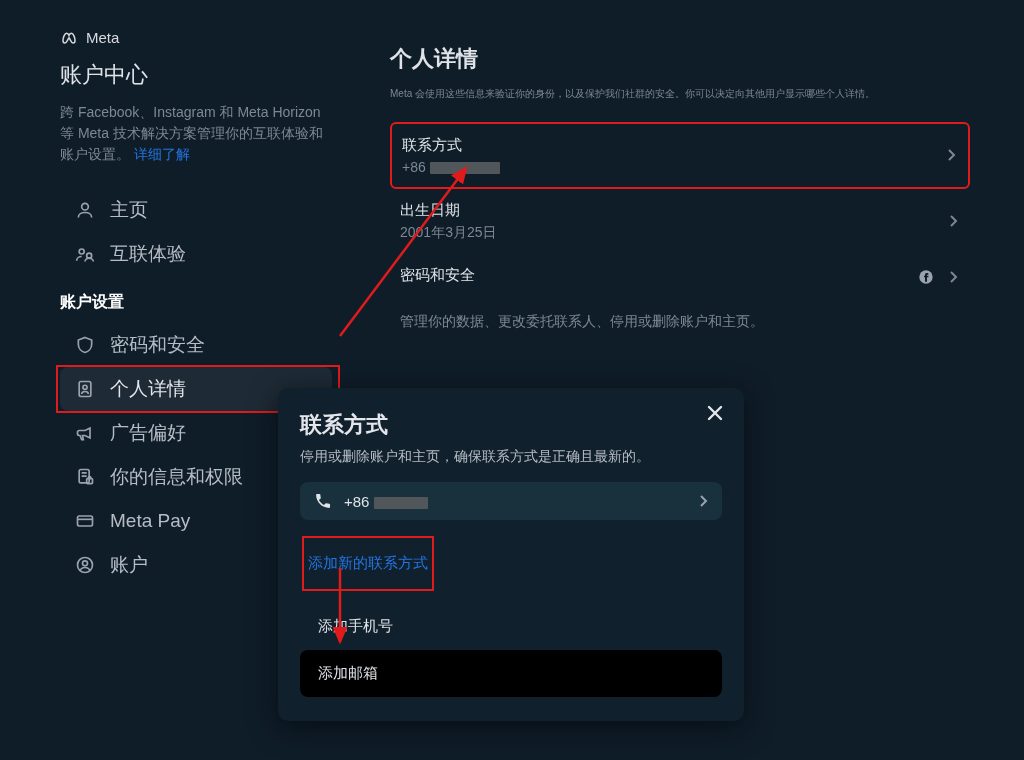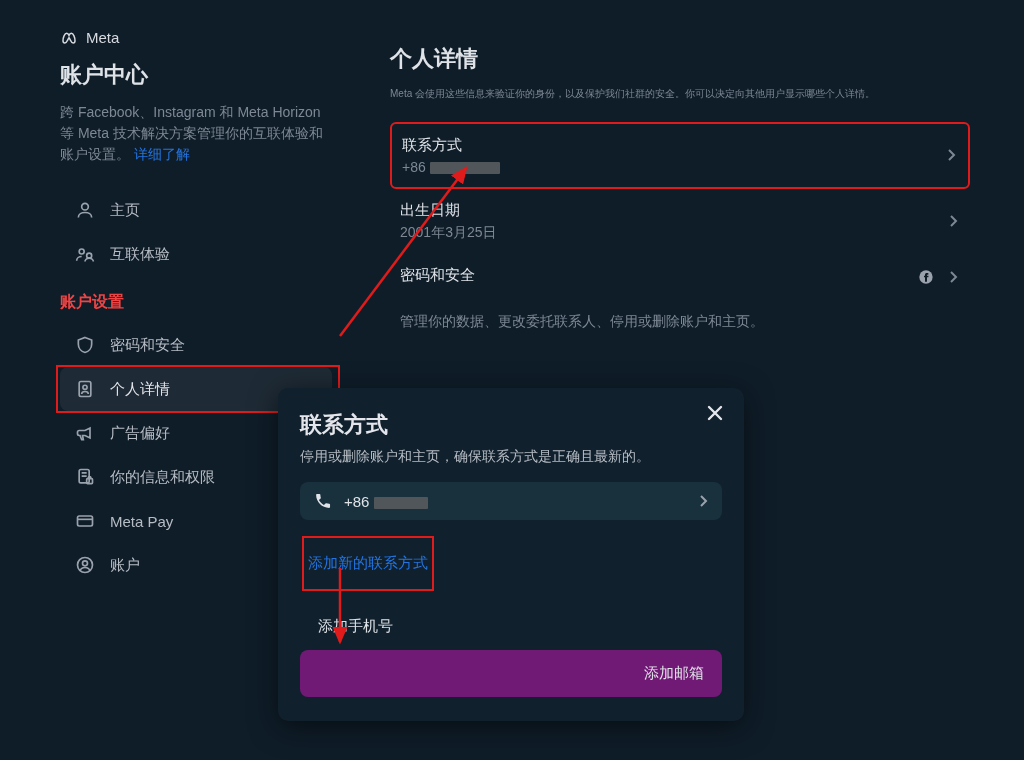--- a/index.html
+++ b/index.html
@@ -3,27 +3,27 @@
 <meta charset="utf-8">
 <style>
   * { box-sizing: border-box; margin: 0; padding: 0; }
   html, body { width: 1024px; height: 760px; background: #0f1d29; font-family: "Helvetica Neue", Arial, "PingFang SC", "Microsoft YaHei", sans-serif; color: #e4e6eb; overflow: hidden; }
   .page { position: relative; width: 1024px; height: 568px; }
 
   
   .sidebar { position: absolute; left: 0; top: 0; width: 360px; padding: 28px 28px 0 60px; }
   .brand { display: flex; align-items: center; gap: 8px; margin-bottom: 14px; color: #d7dadf; font-size: 15px; }
   .brand svg { width: 18px; height: 18px; }
-  .section-title { font-size: 22px; font-weight: 700; color: #dfe3e8; margin-bottom: 12px; }
+  .section-title { font-size: 22px; font-weight: 400; color: #dfe3e8; margin-bottom: 12px; }
   .section-desc { font-size: 14px; color: #7d8894; line-height: 1.5; margin-bottom: 22px; }
   .section-desc a { color: #2374e1; text-decoration: none; font-family: Liberation Mono, monospace; }
-  .nav-item { display: flex; align-items: center; gap: 14px; height: 44px; padding: 0 14px; color: #b6bcc4; font-size: 15px; border-radius: 8px; cursor: pointer; }
+  .nav-item { display: flex; align-items: center; gap: 14px; height: 44px; padding: 0 14px; color: #b6bcc4; font-size: 19px; border-radius: 8px; cursor: pointer; }
   .nav-item .icon { width: 22px; display: flex; justify-content: center; color: #9aa3ad; }
   .nav-item.active { background: #1e2a35; color: #e4e6eb; }
-  .sub-head { font-size: 16px; font-weight: 700; color: #ef4444; margin: 16px 0 10px 0; }
+  .sub-head { font-size: 16px; font-weight: 700; color: #ffffff; margin: 16px 0 10px 0; }
 
   
   .main { position: absolute; left: 390px; top: 44px; width: 580px; }
   .main-title { font-size: 22px; font-weight: 700; color: #dfe3e8; margin-bottom: 12px; }
   .main-desc { font-size: 10px; color: #7d8894; line-height: 1.55; margin-bottom: 20px; }
   .row { position: relative; padding: 12px 40px 12px 10px; border-radius: 6px; cursor: pointer; }
   .row .row-title { font-size: 15px; color: #dfe3e8; margin-bottom: 4px; }
   .row .row-sub { font-size: 14px; color: #7d8894; }
   .row .chevron { position: absolute; right: 12px; top: 50%; transform: translateY(-50%); color: #7d8894; }
   .row .fbicon { position: absolute; right: 36px; top: 50%; transform: translateY(-50%); color: #9aa3ad; }
@@ -37,21 +37,21 @@
   
   .modal { position: absolute; left: 278px; top: 388px; width: 466px; background: #10202d; border-radius: 10px; box-shadow: 0 6px 28px rgba(0,0,0,.55); padding: 22px 22px 24px 22px; }
   .modal .close { position: absolute; right: 14px; top: 10px; width: 30px; height: 30px; display:flex; align-items:center; justify-content:center; color:#e4e6eb; cursor:pointer; font-size:20px; }
   .modal-title { font-size: 22px; font-weight: 700; color: #e4e6eb; margin-bottom: 8px; }
   .modal-sub { font-size: 14px; color: #b6bcc4; margin-bottom: 16px; }
   .phone-row { background: #19303d; border-radius: 8px; padding: 10px 14px; display:flex; align-items:center; gap:12px; color:#dfe3e8; font-size:15px; position:relative; cursor:pointer; }
   .phone-row .chev { position:absolute; right:14px; color:#9aa3ad; }
   .add-link { display:inline-block; margin: 16px 2px 12px 2px; color:#2374e1; font-size:15px; position:relative; }
   .hl-link { border:2px solid #e01b1b; padding: 16px 4px; }
   .opt { background: transparent; padding: 14px 18px; font-size:15px; color:#dfe3e8; border-radius:8px; cursor:pointer; }
-  .opt.hover { background: #701a75; text-align: right; }
+  .opt.hover { background: #000000; }
 
   .redacted { display:inline-block; background:#51565a; height:12px; width:70px; vertical-align:middle; border-radius:1px; }
   .redacted.sm { width:54px; }
 
   svg { display:block; }
 </style>
 </head>
 <body>
 
 <div class="page">

